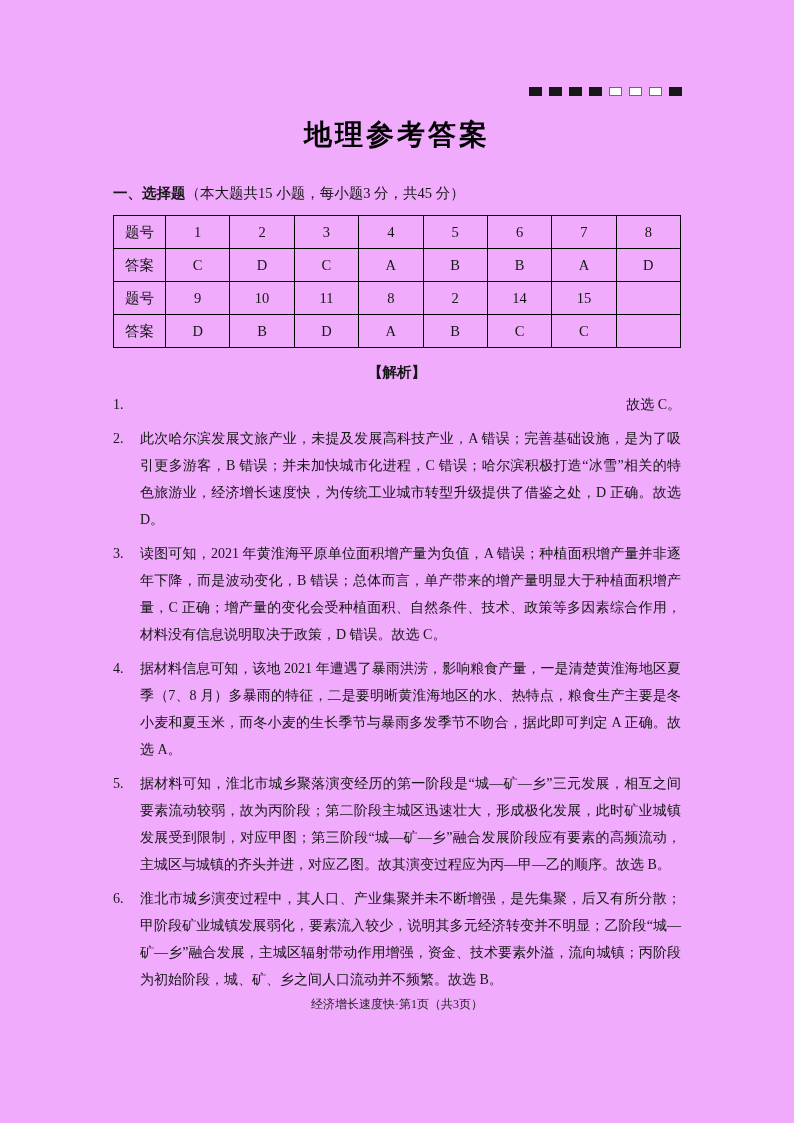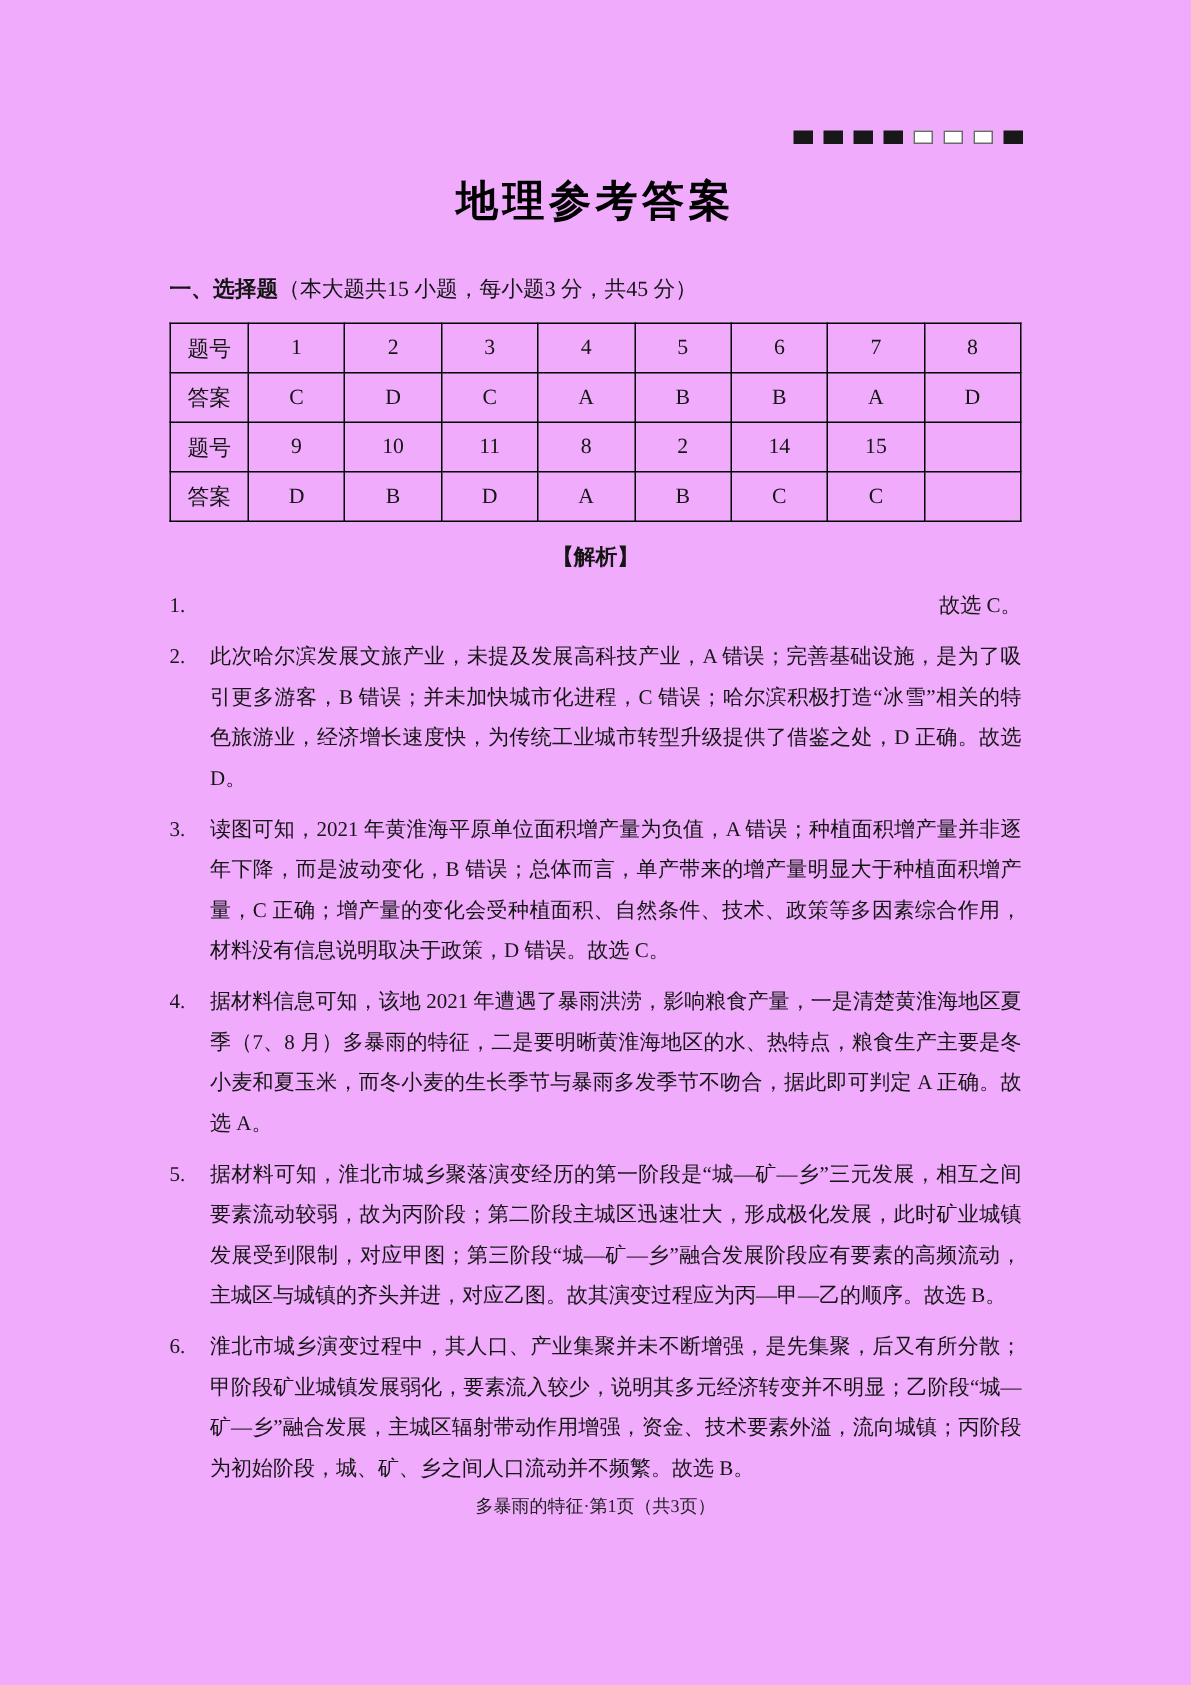--- a/index.html
+++ b/index.html
@@ -225,15 +225,15 @@
   </div>
 
   <div class="item">
     <div class="num">6.</div>
     <div class="body">
       <div class="txt">淮北市城乡演变过程中，其人口、产业集聚并未不断增强，是先集聚，后又有所分散；甲阶段矿业城镇发展弱化，要素流入较少，说明其多元经济转变并不明显；乙阶段“城—矿—乡”融合发展，主城区辐射带动作用增强，资金、技术要素外溢，流向城镇；丙阶段为初始阶段，城、矿、乡之间人口流动并不频繁。故选 B。</div>
       <div class="tail"></div>
     </div>
   </div>
 
-  <div class="footer">多暴雨的特征·第1页（共3页）</div>
+  <div class="footer">经济增长速度快·第1页（共3页）</div>
 
 </div>
 
 </body></html>

